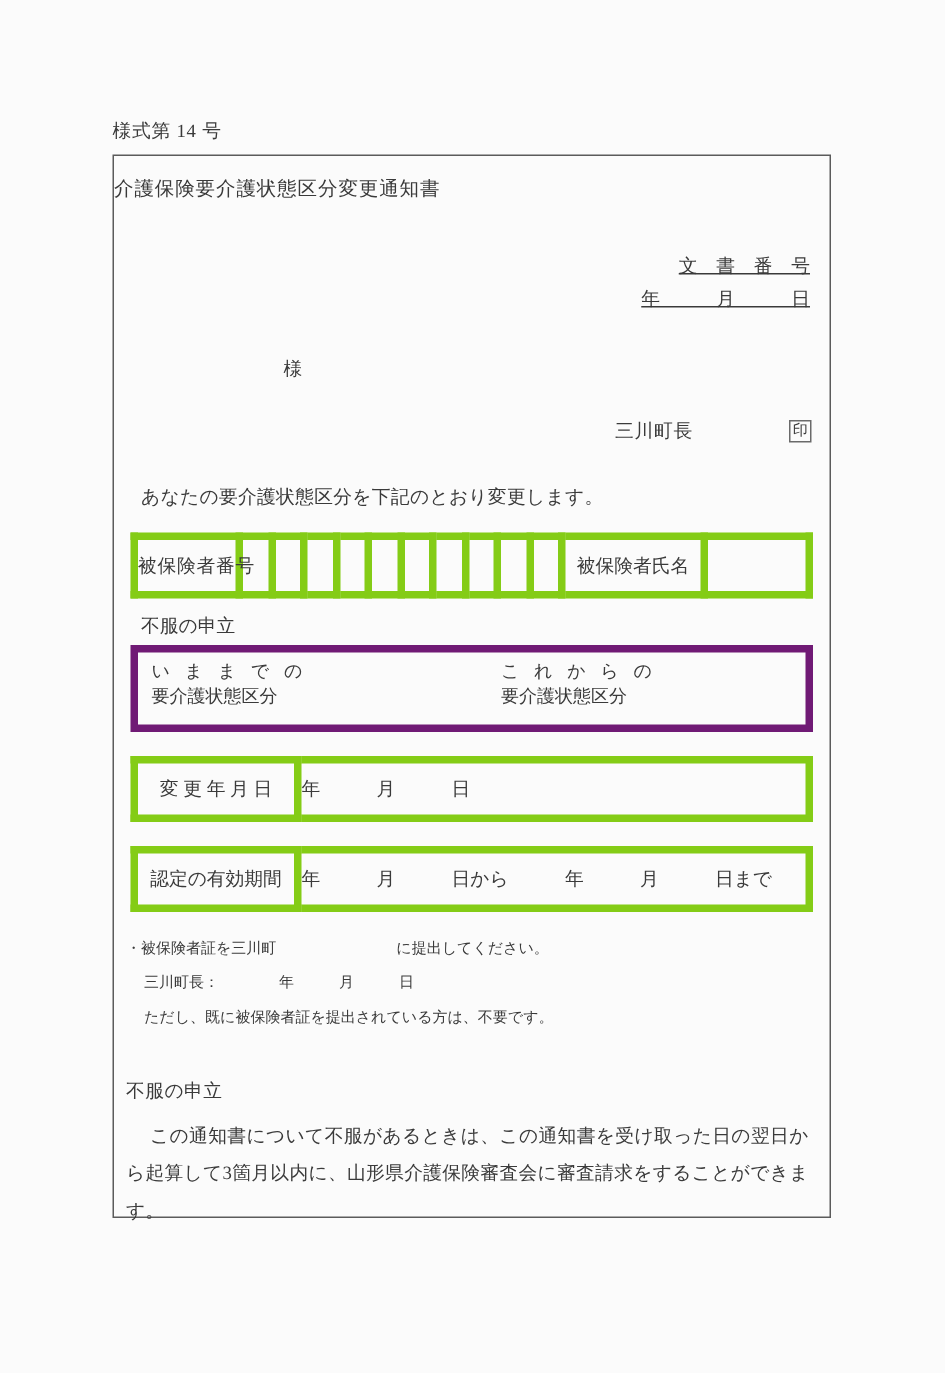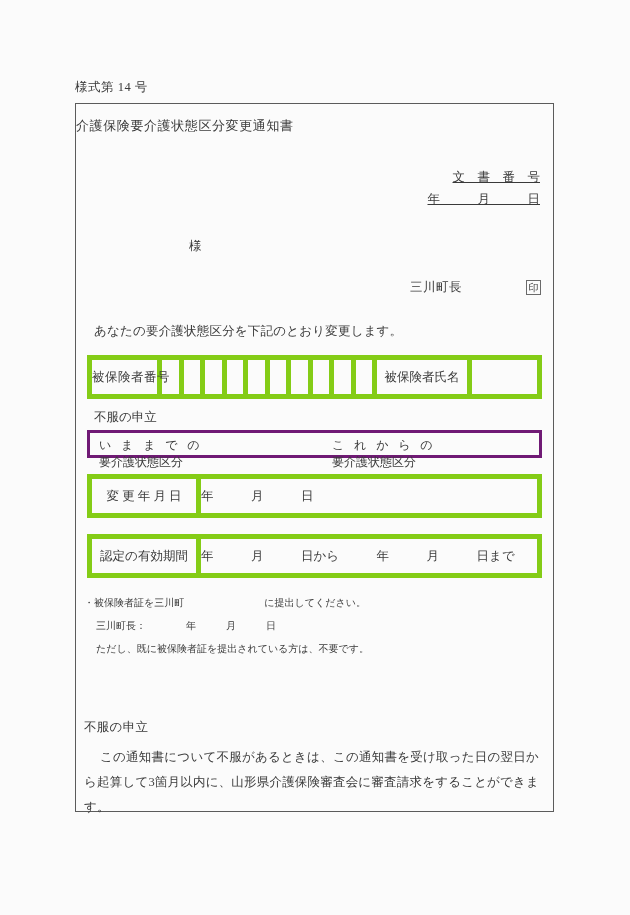--- a/index.html
+++ b/index.html
@@ -127,22 +127,22 @@
   
   .section-caption {
     margin-top: 10px;
     padding-left: 18px;
     font-size: 12.5px;
   }
   .result-wrap { margin-top: 4px; }
   .result-box {
     margin: 0 auto;
     width: 455px;
-    height: 28px;
-    border: 3px solid #701a75;
+    height: 58px;
+    border: 5px solid #701a75;
     box-sizing: border-box;
     position: relative;
   }
   .result-col {
     position: absolute;
     top: 4px;
     font-size: 12px;
     line-height: 17px;
   }
   .result-col.left  { left: 9px; }

